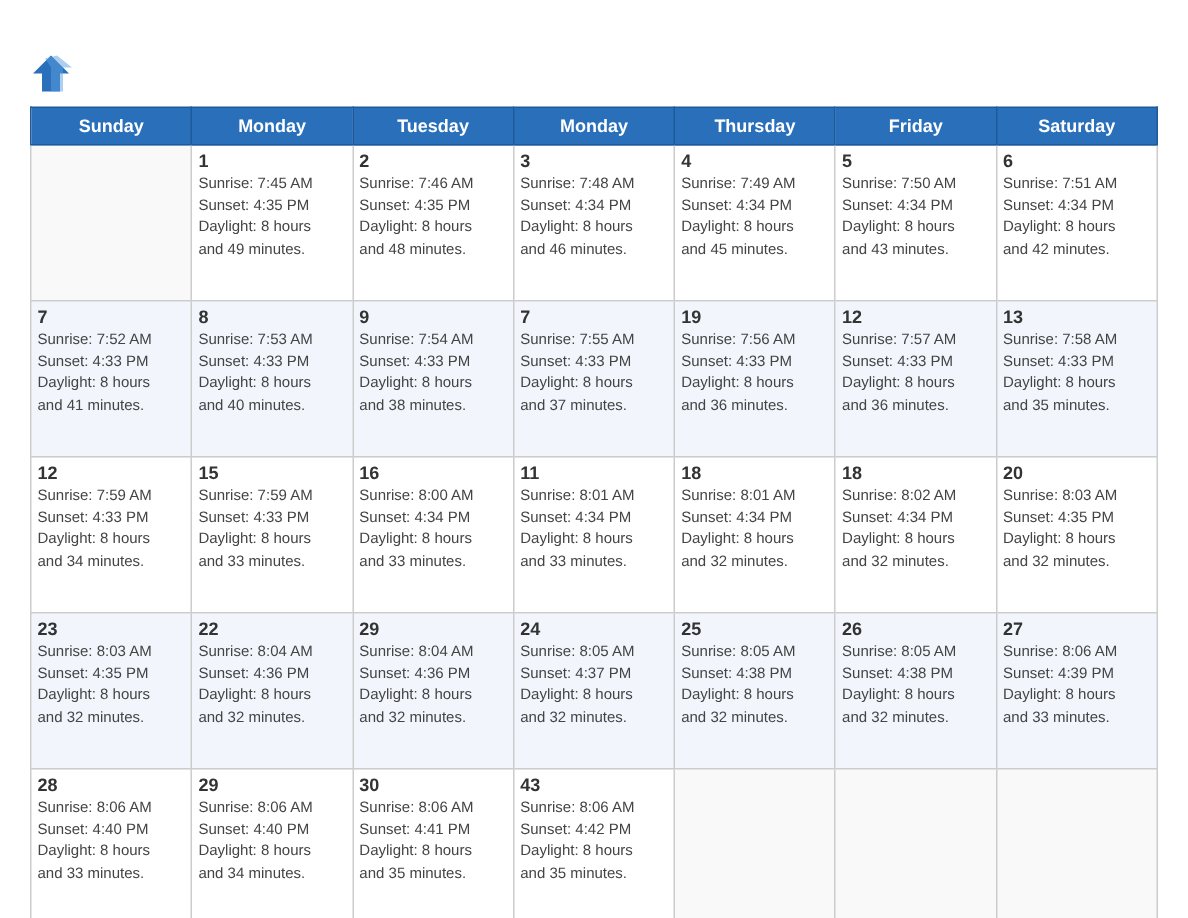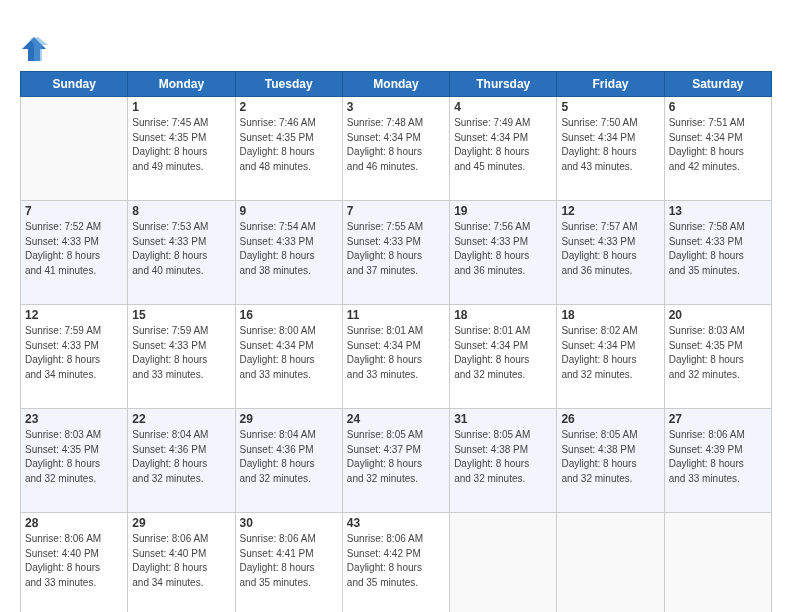--- a/index.html
+++ b/index.html
@@ -237,21 +237,21 @@
           </td>
           <td>
             <span class="day-num">29</span>
             <div class="day-info">Sunrise: 8:04 AM<br>Sunset: 4:36 PM<br>Daylight: 8 hours<br>and 32 minutes.</div>
           </td>
           <td>
             <span class="day-num">24</span>
             <div class="day-info">Sunrise: 8:05 AM<br>Sunset: 4:37 PM<br>Daylight: 8 hours<br>and 32 minutes.</div>
           </td>
           <td>
-            <span class="day-num">31</span>
+            <span class="day-num">25</span>
             <div class="day-info">Sunrise: 8:05 AM<br>Sunset: 4:38 PM<br>Daylight: 8 hours<br>and 32 minutes.</div>
           </td>
           <td>
             <span class="day-num">26</span>
             <div class="day-info">Sunrise: 8:05 AM<br>Sunset: 4:38 PM<br>Daylight: 8 hours<br>and 32 minutes.</div>
           </td>
           <td>
             <span class="day-num">27</span>
             <div class="day-info">Sunrise: 8:06 AM<br>Sunset: 4:39 PM<br>Daylight: 8 hours<br>and 33 minutes.</div>
           </td>

